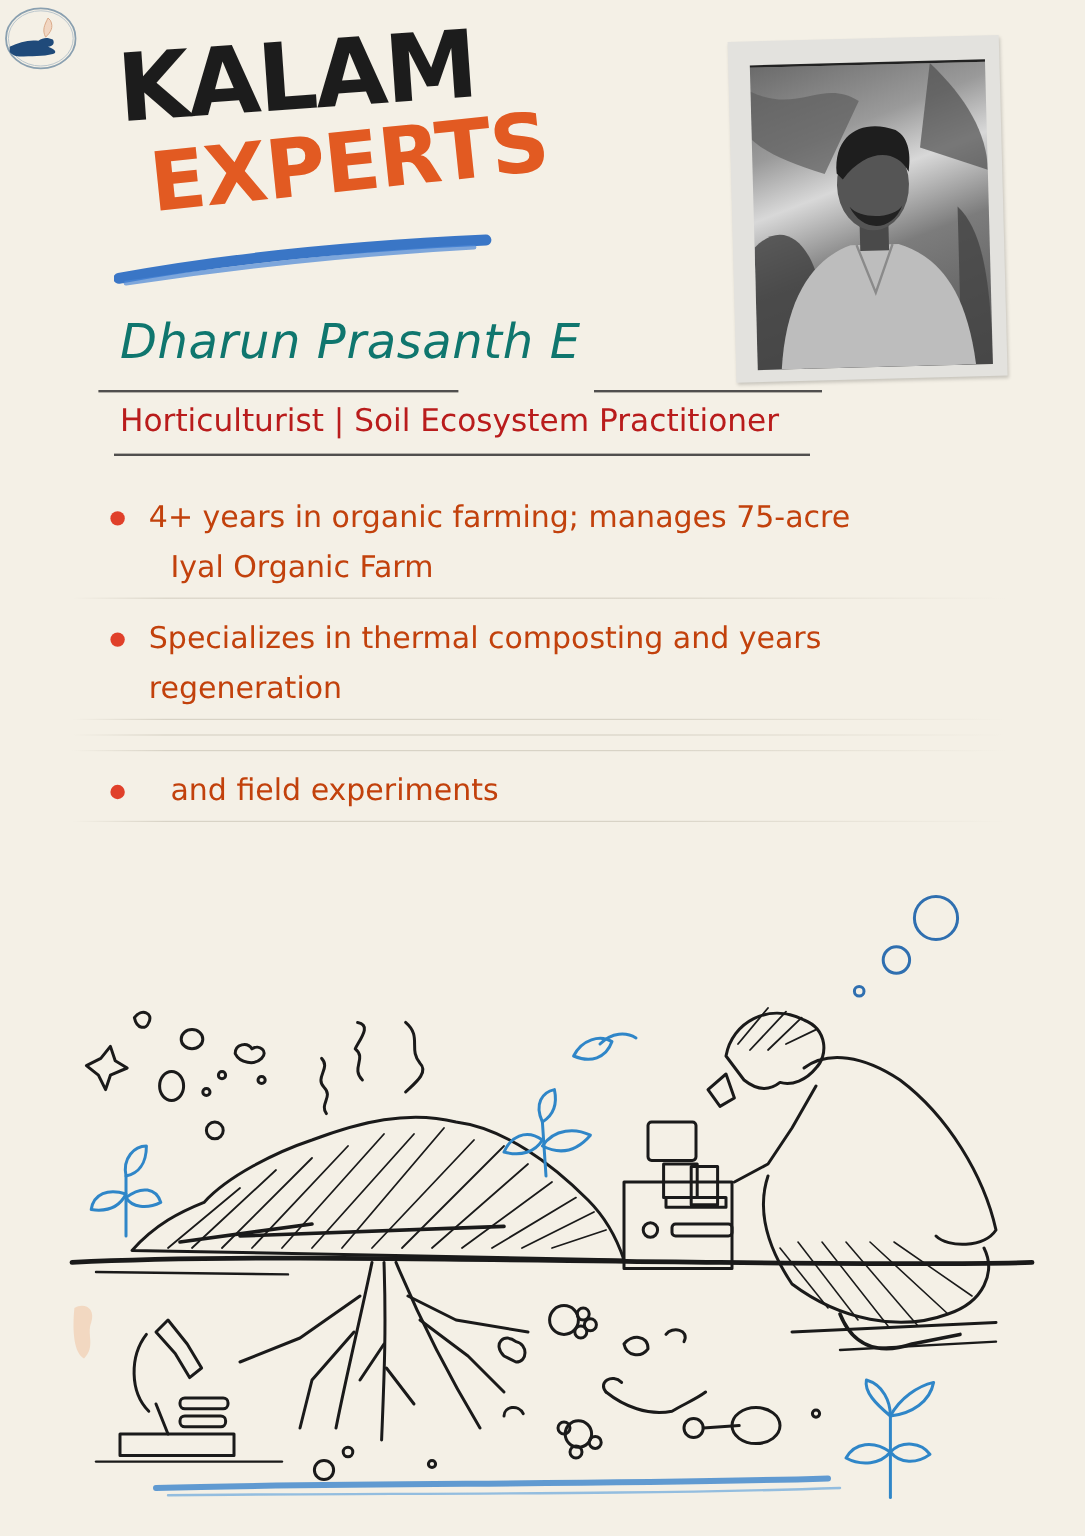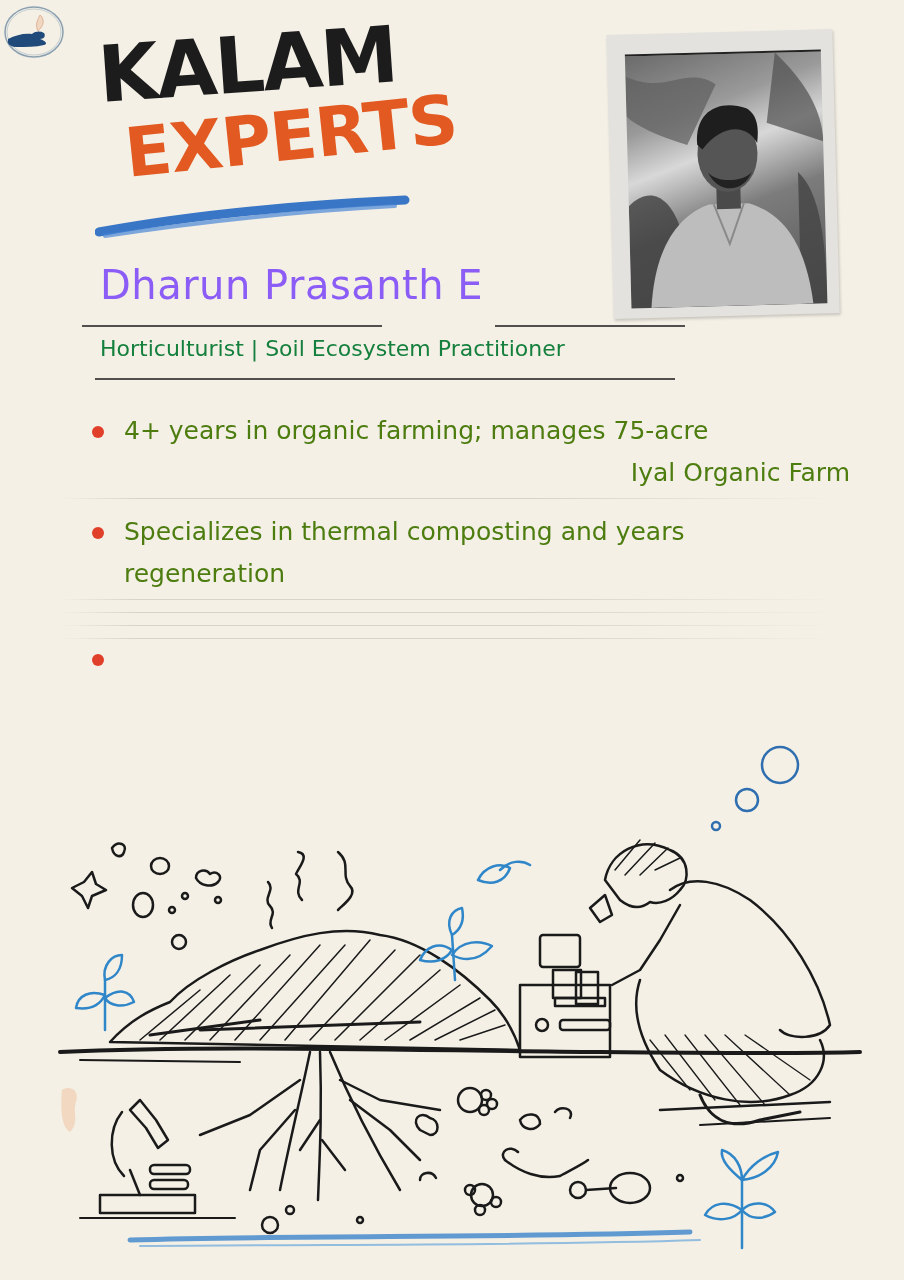--- a/index.html
+++ b/index.html
@@ -46,42 +46,43 @@
     position: absolute; left: 18px; top: 20px; width: 196px; height: 252px;
     background: linear-gradient(160deg, #6b6b6b 0%, #9a9a9a 25%, #d8d8d8 40%, #7c7c7c 60%, #555 100%);
     border-top: 2px solid #222;
     overflow: hidden;
   }
 
   
   .name {
     left: 100px; top: 262px;
     font-family: "DejaVu Sans", sans-serif;
-    font-size: 40px; color: #8b5cf6; letter-spacing: 0.5px;
+    font-size: 40px; color: #0f766e; letter-spacing: 0.5px;
+    font-style: italic;
   }
   .rule { height: 2px; background: #333; opacity: 0.85; }
   .role {
     left: 100px; top: 336px;
     font-family: "DejaVu Sans", sans-serif;
-    font-size: 22px; color: #15803d; text-align: center;
+    font-size: 26px; color: #b91c1c; text-align: center;
   }
 
   
   .bullets { left: 90px; top: 410px; width: 760px; }
   .bullet {
     position: relative; padding-left: 34px;
     font-family: "DejaVu Sans", sans-serif;
-    font-size: 25px; line-height: 42px; color: #4d7c0f;
+    font-size: 25px; line-height: 42px; color: #c2410c;
   }
   .bullet .dot {
     position: absolute; left: 2px; top: 16px;
     width: 12px; height: 12px; border-radius: 50%;
     background: #e0402a;
   }
-  .bullet .cont { display: block; padding-left: 18px; text-align: right; }
+  .bullet .cont { display: block; padding-left: 18px; }
   .sep {
     height: 1px; margin: 4px 0 12px -30px; width: 780px;
     background: linear-gradient(90deg, transparent, #d8d3c6 10%, #d8d3c6 60%, transparent);
   }
 
   
   .illus { left: 0; top: 740px; width: 904px; height: 540px; }
 </style>
 </head>
 <body>
@@ -145,20 +146,21 @@
     <span>Specializes in thermal composting and years regeneration</span>
   </div>
   <div class="sep"></div>
 
   <div class="sep"></div>
 
   <div class="sep"></div>
 
   <div class="bullet">
     <span class="dot"></span>
+    <span class="cont">and field experiments</span>
   </div>
   <div class="sep"></div>
 </div>
 
 <div class="abs illus">
   <svg width="904" height="540" viewBox="0 0 904 540">
     <g fill="none" stroke="#1a1a1a" stroke-width="2.5" stroke-linecap="round" stroke-linejoin="round">
 
       <circle cx="780" cy="25" r="18" stroke="#2f6fb0"></circle>
       <circle cx="747" cy="60" r="11" stroke="#2f6fb0"></circle>

